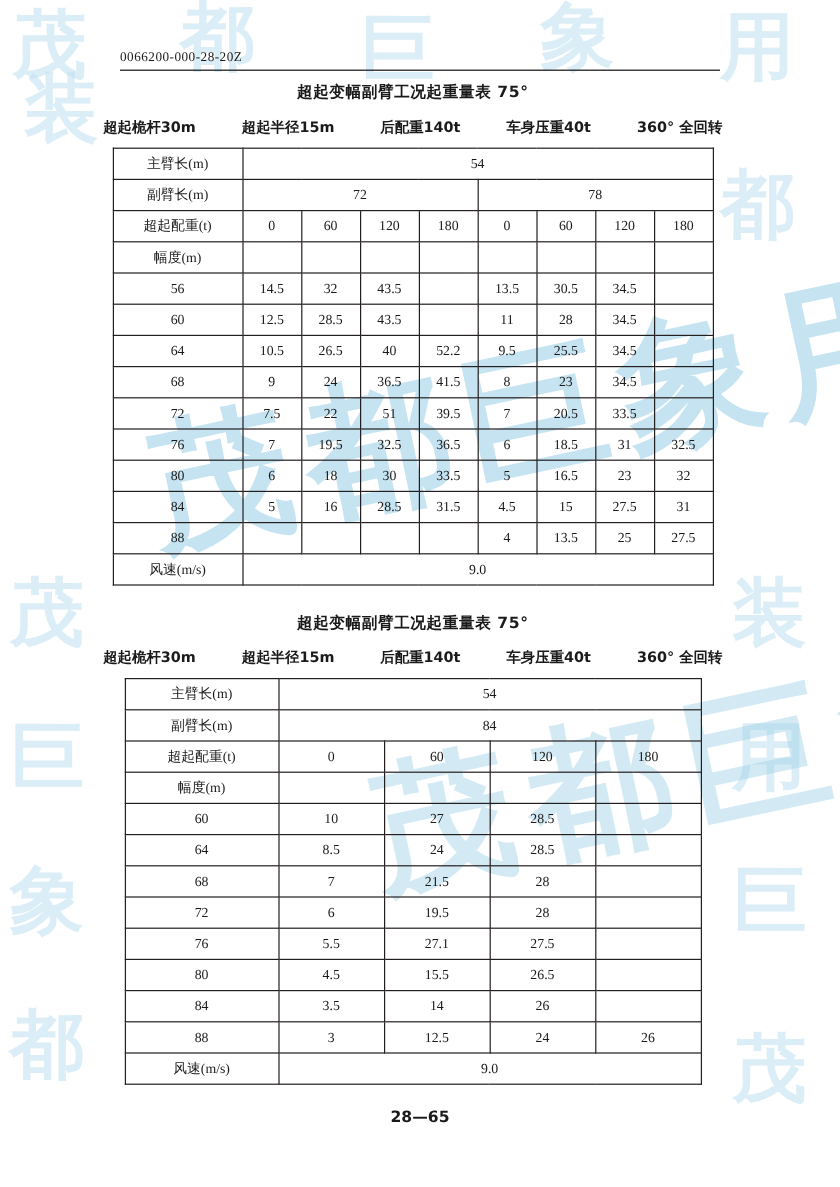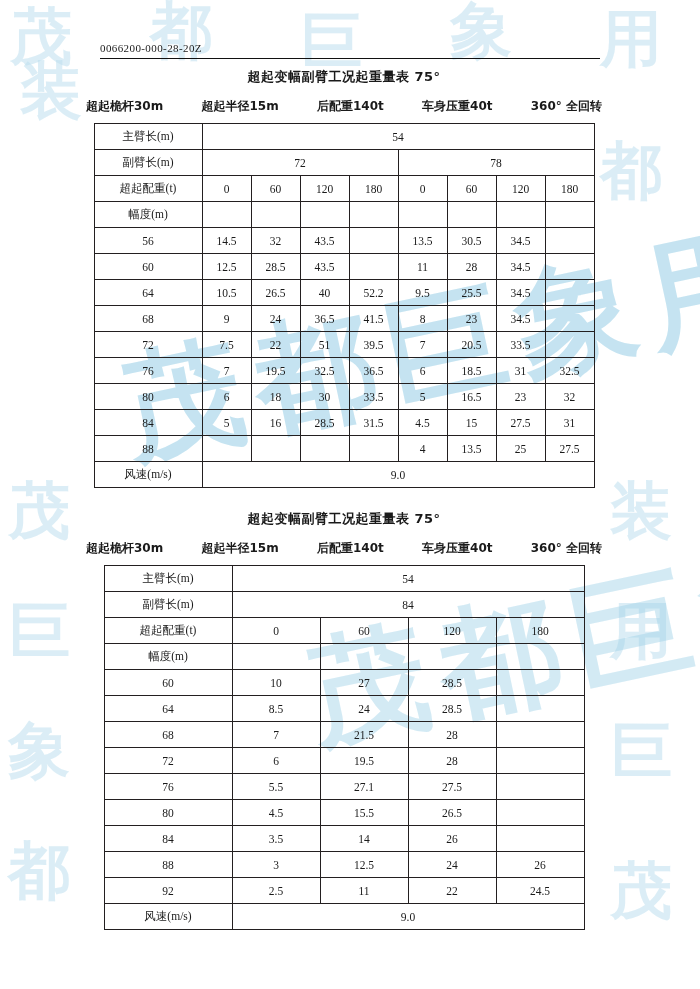--- a/index.html
+++ b/index.html
@@ -425,30 +425,24 @@
           <td>26</td>
           <td></td>
         </tr>
         <tr>
           <td>88</td>
           <td>3</td>
           <td>12.5</td>
           <td>24</td>
           <td>26</td>
         </tr>
-        <tr>
-          <td>92</td>
-          <td>2.5</td>
-          <td>11</td>
-          <td>22</td>
-          <td>24.5</td>
-        </tr>
 
         <tr>
           <td class="lbl">风速(m/s)</td>
           <td colspan="4">9.0</td>
         </tr>
       </tbody>
     </table>
   </div>
 
+  <div class="page-num">28—65</div>
 
 </div>
 
 </body></html>

